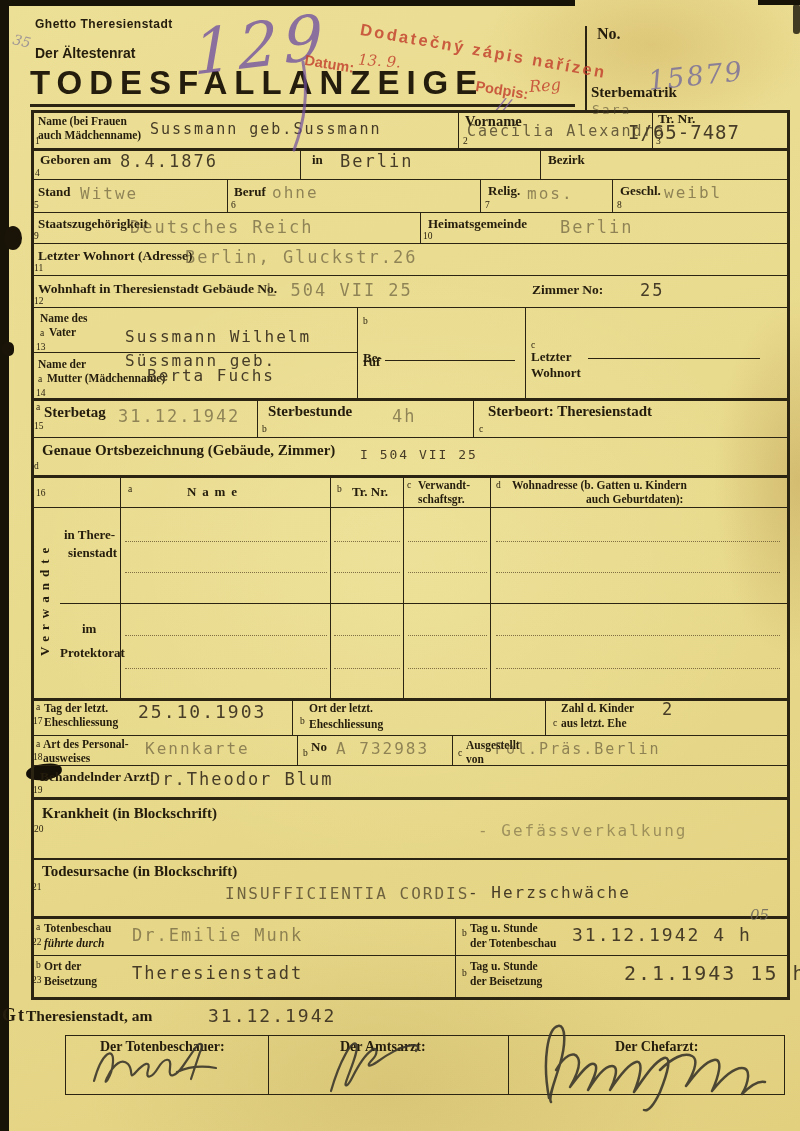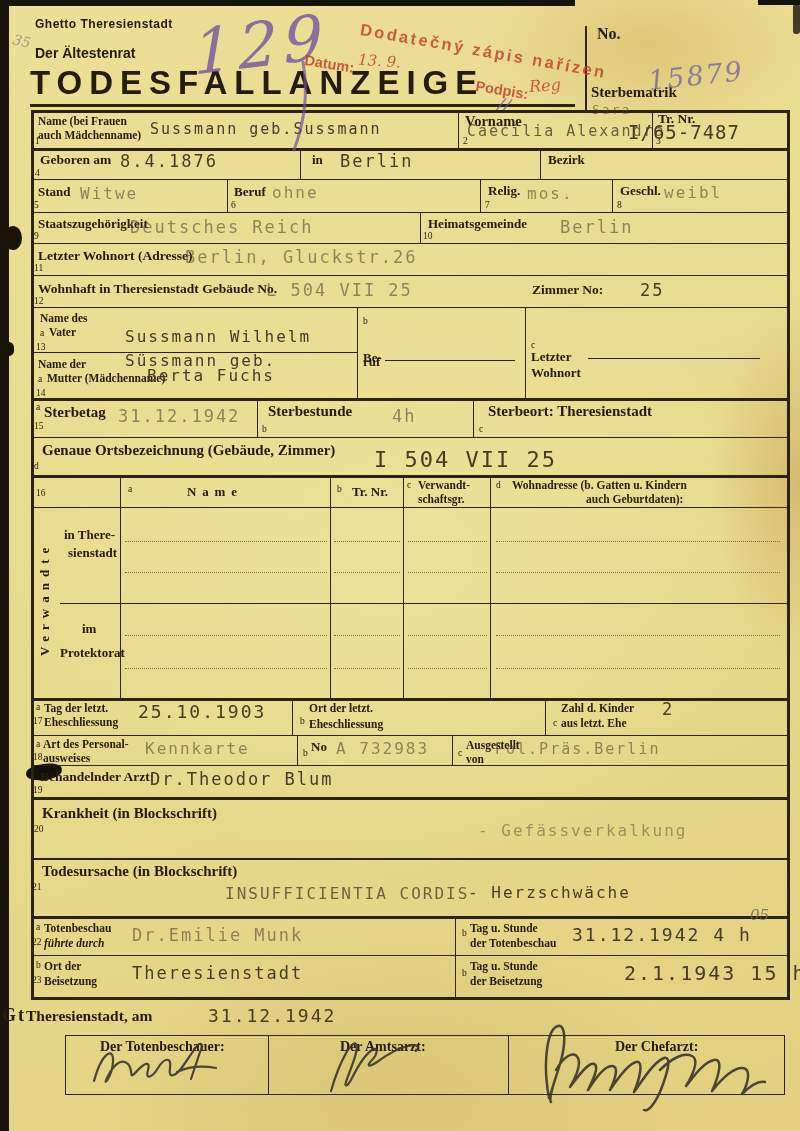--- a/index.html
+++ b/index.html
@@ -205,21 +205,21 @@
   <div class="mk" style="left:34px;top:421px;">15</div>
   <div class="tw fade" style="left:118px;top:406px;font-size:17px;">31.12.1942</div>
   <div class="lbl m" style="left:268px;top:404px;">Sterbestunde</div>
   <div class="mk" style="left:262px;top:424px;">b</div>
   <div class="tw fade" style="left:392px;top:406px;font-size:17px;">4h</div>
   <div class="lbl m" style="left:488px;top:404px;">Sterbeort: Theresienstadt</div>
   <div class="mk" style="left:479px;top:424px;">c</div>
 
   <div class="lbl m" style="left:42px;top:443px;">Genaue Ortsbezeichnung (Gebäude, Zimmer)</div>
   <div class="mk" style="left:34px;top:461px;">d</div>
-  <div class="tw" style="left:374px;top:447px;font-size:22px;">I 504   VII  25</div>
+  <div class="tw" style="left:360px;top:447px;font-size:13px;">I 504   VII  25</div>
 
   <div class="mk" style="left:36px;top:488px;">16</div>
   <div class="mk" style="left:128px;top:484px;">a</div>
   <div class="lbl" style="left:187px;top:485px;letter-spacing:.45em;">Name</div>
   <div class="mk" style="left:337px;top:484px;">b</div>
   <div class="lbl" style="left:352px;top:485px;">Tr. Nr.</div>
   <div class="mk" style="left:407px;top:480px;">c</div>
   <div class="lbl s" style="left:418px;top:479px;">Verwandt-</div>
   <div class="lbl s" style="left:418px;top:493px;">schaftsgr.</div>
   <div class="mk" style="left:496px;top:480px;">d</div>

